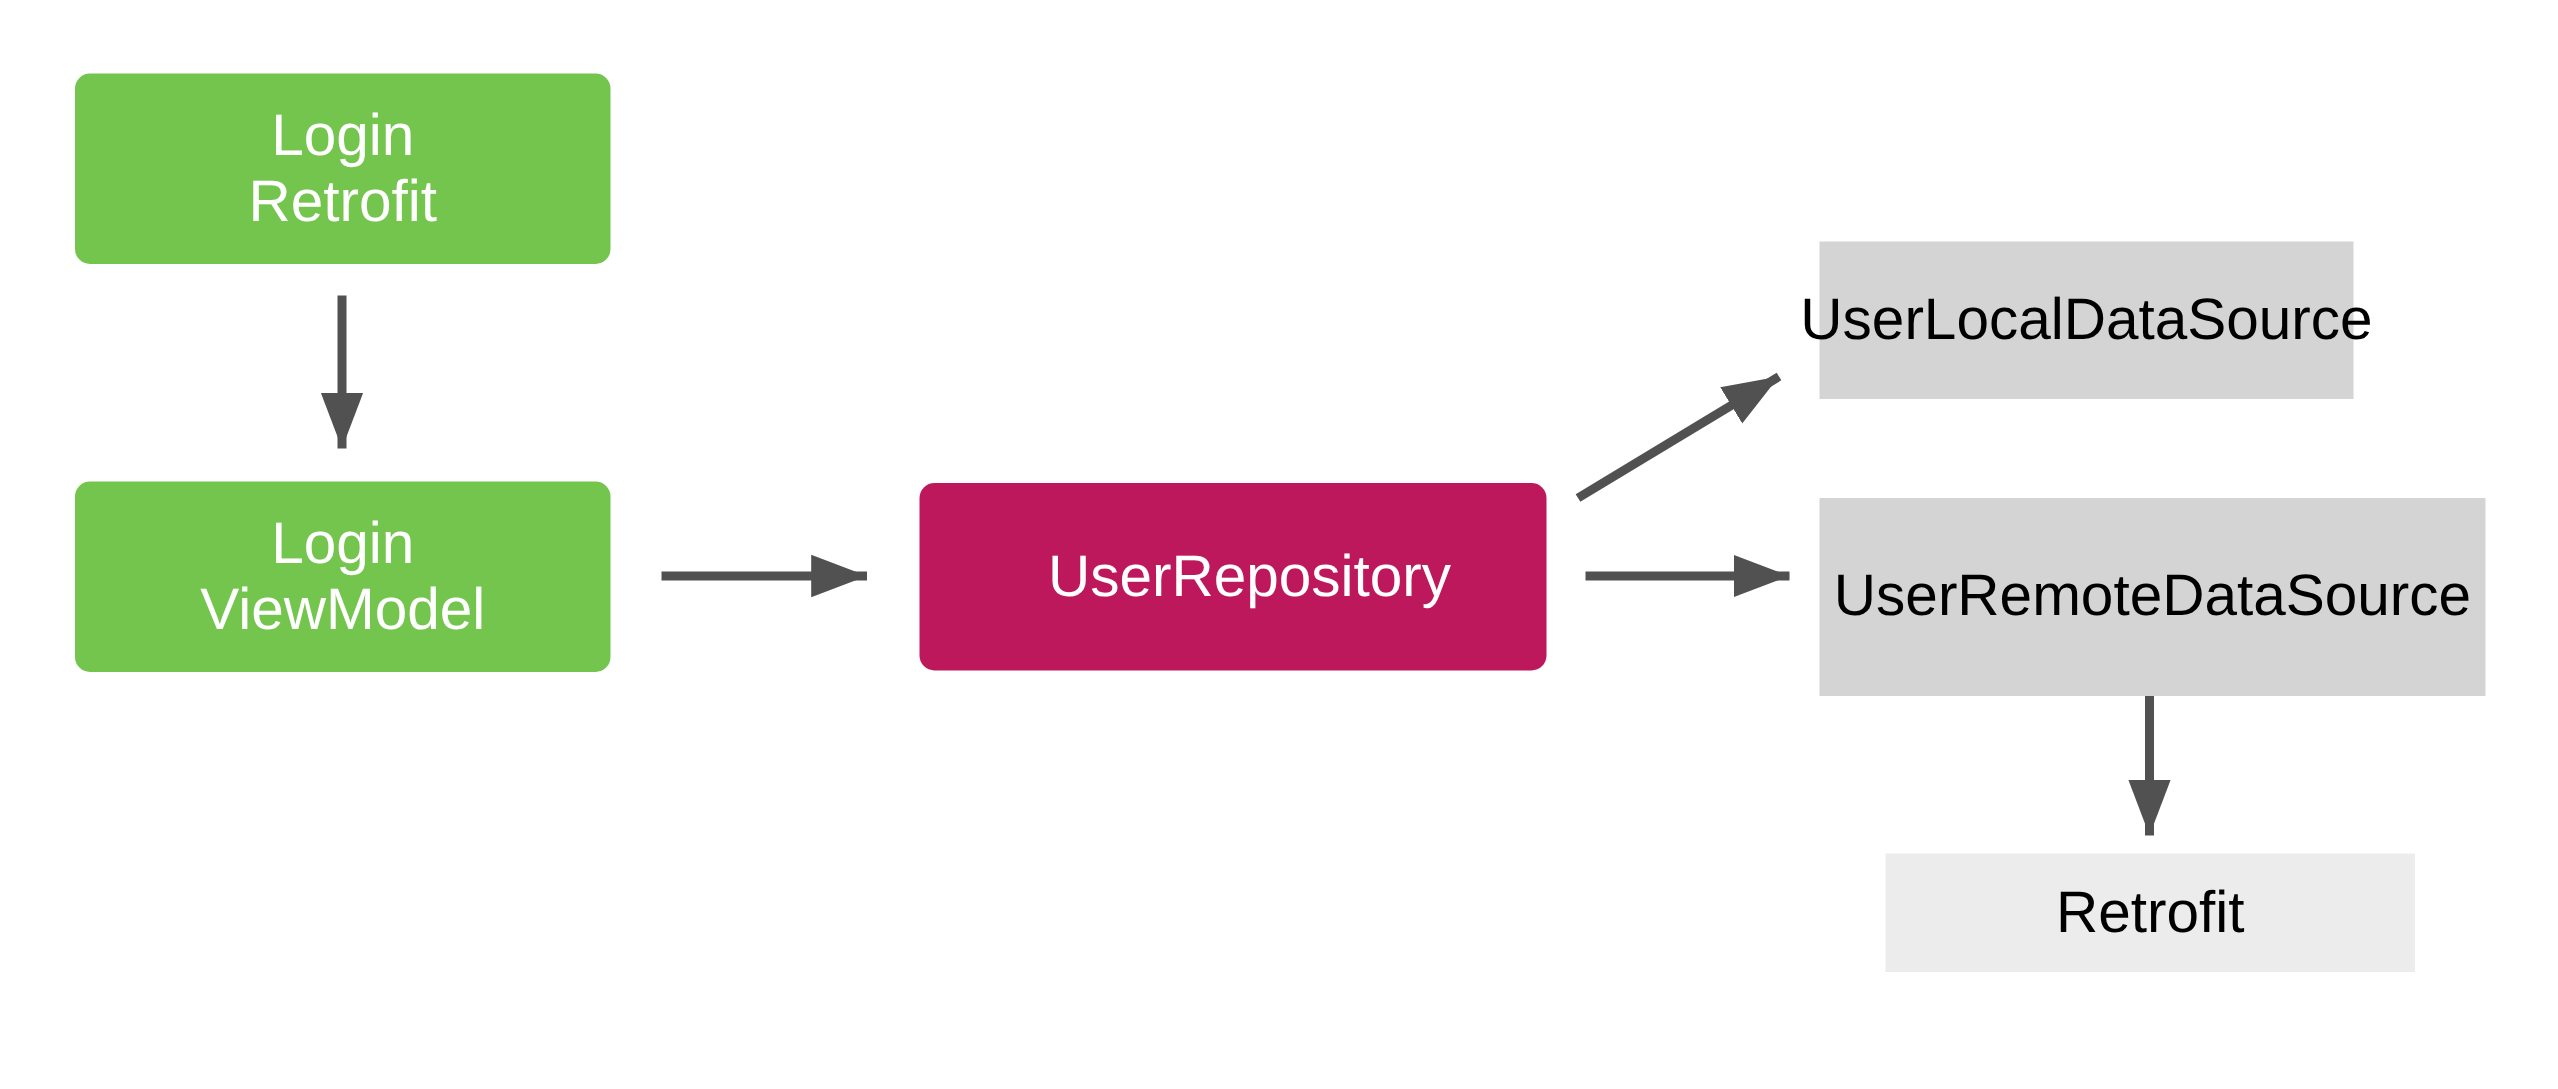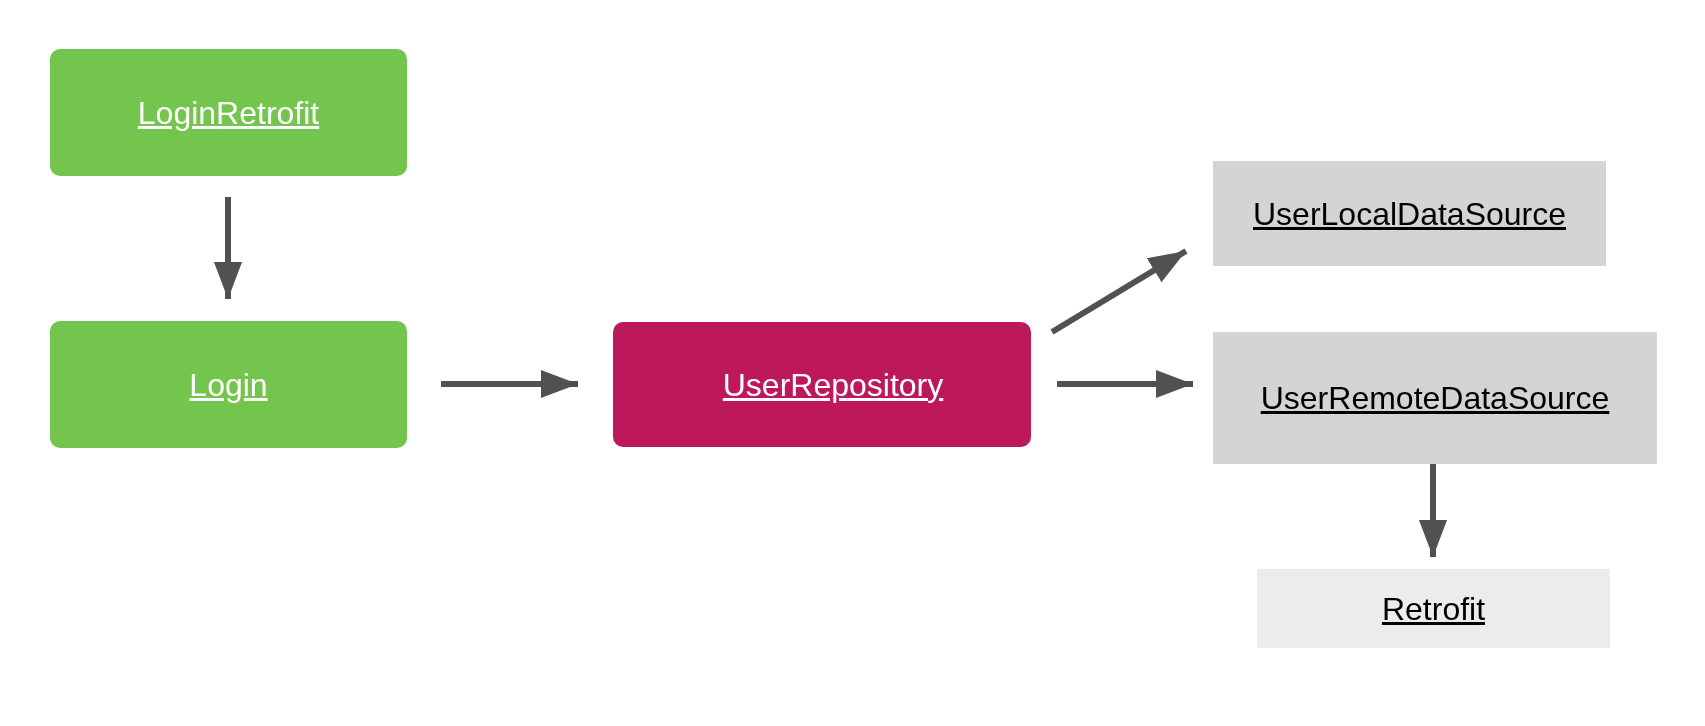--- a/index.html
+++ b/index.html
@@ -7,28 +7,27 @@
     position: relative;
     width: 1705px;
     height: 726px;
     background: #ffffff;
     font-family: "Liberation Sans", sans-serif;
     overflow: hidden;
   }
   .node {
     position: absolute;
     display: flex;
-    flex-direction: row;
+    flex-direction: column;
     align-items: center;
     justify-content: center;
     text-align: center;
-    font-size: 32px;
+    font-size: 39px;
     line-height: 44px;
     box-sizing: border-box;
-    text-decoration: underline;
   }
   .node-green {
     background: #74c54e;
     color: #ffffff;
     border-radius: 10px;
   }
   .node-dark {
     background: #be185d;
     color: #ffffff;
     border-radius: 10px;
@@ -38,21 +37,21 @@
     background: #d4d4d4;
     color: #000000;
   }
   .node-lighter {
     background: #ececec;
     color: #000000;
   }
   #n-login-activity   { left: 50px;   top: 49px;  width: 357px; height: 127px; }
   #n-login-viewmodel  { left: 50px;   top: 321px; width: 357px; height: 127px; }
   #n-user-repository  { left: 613px;  top: 322px; width: 418px; height: 125px; }
-  #n-user-local       { left: 1213px; top: 161px; width: 393px; height: 105px; }
+  #n-user-local       { left: 1213px; top: 161px; width: 356px; height: 105px; }
   #n-user-remote      { left: 1213px; top: 332px; width: 444px; height: 132px; }
   #n-retrofit         { left: 1257px; top: 569px; width: 353px; height: 79px; }
   .edges-svg {
     position: absolute;
     left: 0; top: 0;
     width: 1705px;
     height: 726px;
     pointer-events: none;
   }
   .edge-line {
@@ -79,20 +78,21 @@
     <line class="edge-line" x1="1433" y1="458" x2="1433" y2="557" marker-end="url(#ah)"></line>
   </svg>
 
   <div id="n-login-activity" class="node node-green">
     <span>Login</span>
     <span>Retrofit</span>
   </div>
 
   <div id="n-login-viewmodel" class="node node-green">
     <span>Login</span>
+    <span>ViewModel</span>
   </div>
 
   <div id="n-user-repository" class="node node-dark">
     <span>UserRepository</span>
   </div>
 
   <div id="n-user-local" class="node node-gray">
     <span>UserLocalDataSource</span>
   </div>
 

